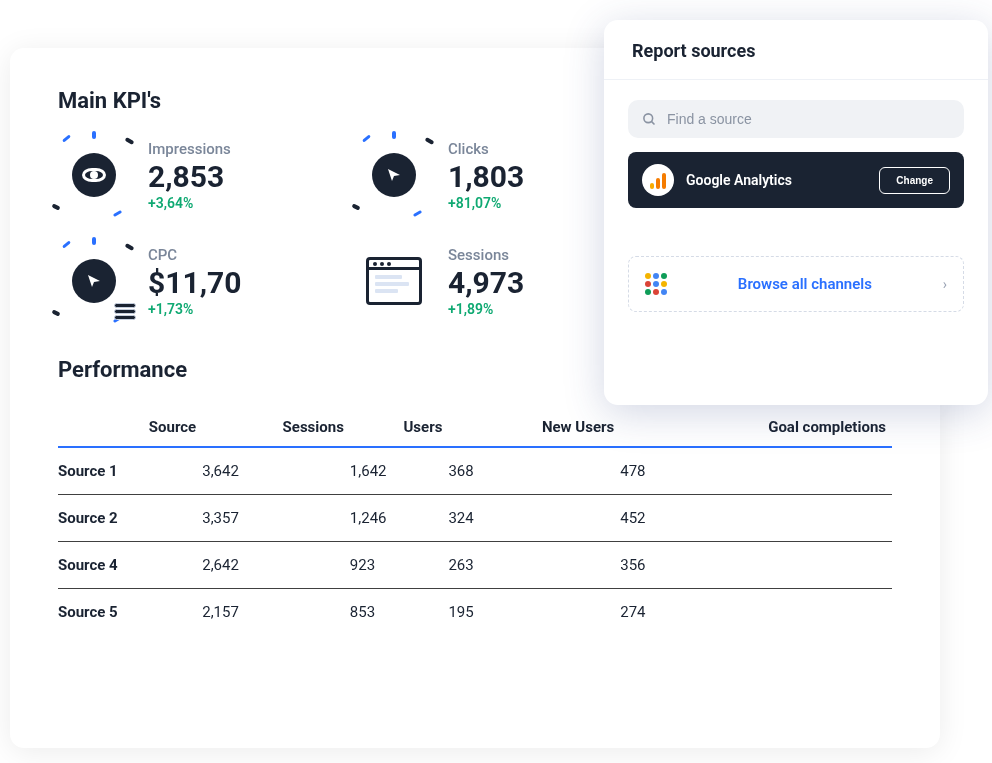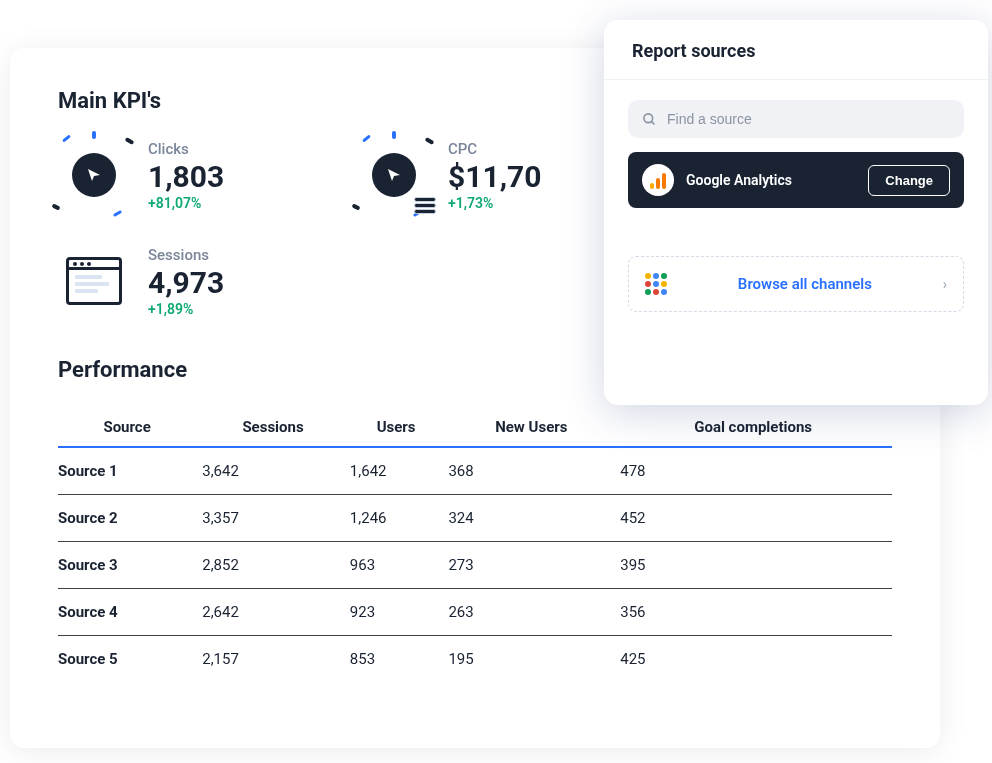--- a/index.html
+++ b/index.html
@@ -89,21 +89,21 @@
   .window-icon .body span { height:4px; background:#dbe4f3; border-radius:1px;}
   .window-icon .body span:nth-child(1){width:70%;}
   .window-icon .body span:nth-child(2){width:90%;}
   .window-icon .body span:nth-child(3){width:60%;}
 
   
   table.perf {
     width:100%; border-collapse:collapse; font-size:15px;
   }
   table.perf th {
-    text-align:center; font-weight:700; color:#1a2332; padding:10px 6px 10px 0;
+    text-align:right; font-weight:700; color:#1a2332; padding:10px 6px 10px 0;
     border-bottom:2px solid #2a70ff;
   }
   table.perf td {
     padding:14px 6px 14px 0; color:#1a2332; border-bottom:1px solid #404040;
   }
   table.perf td:first-child { font-weight:700; }
   table.perf tr:last-child td { border-bottom:none; }
 
   
   .panel {
@@ -134,21 +134,21 @@
     width:32px; height:32px; border-radius:50%; background:#fff;
     display:flex; align-items:flex-end; justify-content:center; gap:2px; padding-bottom:7px;
   }
   .source-logo span { width:4px; border-radius:2px; display:block;}
   .source-logo span:nth-child(1){height:6px; background:#f9ab00;}
   .source-logo span:nth-child(2){height:11px; background:#f57c00;}
   .source-logo span:nth-child(3){height:16px; background:#f57c00;}
   .source-name { color:#fff; font-weight:600; font-size:14px; flex:1; }
   .change-btn {
     border:1.5px solid #fff; background:transparent; color:#fff;
-    padding:7px 16px; border-radius:6px; font-size:13px; font-weight:600; cursor:pointer;margin-left:24px;
+    padding:7px 16px; border-radius:6px; font-size:10px; font-weight:600; cursor:pointer;margin-left:24px;
   }
   .browse-row {
     margin-top:48px;
     border:1px dashed #d5dbe6; border-radius:8px;
     padding:16px 16px; display:flex; align-items:center; gap:28px;
   }
   .dots-grid {
     width:22px; height:22px; display:grid; grid-template-columns:repeat(3,6px); grid-template-rows:repeat(3,6px); gap:2px;
   }
   .dots-grid span { width:6px; height:6px; border-radius:50%; }
@@ -157,20 +157,35 @@
 </style>
 </head>
 <body>
 
 <div class="main-card">
 
   <div class="section-title">Main KPI's</div>
 
   <div class="kpi-grid">
 
+    <div class="kpi">
+      <div class="kpi-icon-wrap sparks">
+        <span class="spark-extra1"></span>
+          <span class="spark-extra2"></span>
+          <span class="spark-extra3"></span>
+        <div class="spark-circle">
+            <div class="eye-shape"></div>
+          </div>
+      </div>
+      <div class="kpi-text">
+        <span class="kpi-label">Impressions</span>
+        <span class="kpi-value">2,853</span>
+        <span class="kpi-change pos">+3,64%</span>
+      </div>
+    </div>
 
     <div class="kpi">
       <div class="kpi-icon-wrap sparks">
         <span class="spark-extra1"></span>
           <span class="spark-extra2"></span>
           <span class="spark-extra3"></span>
         <div class="spark-circle cursor-shape">
           <svg width="16" height="16" viewBox="0 0 16 16">
               <path d="M2 2 L14 8 L8 9 L6 14 Z" fill="#fff"></path>
             </svg>
@@ -251,39 +266,32 @@
         <td>478</td>
       </tr>
       <tr>
         <td>Source 2</td>
         <td>3,357</td>
         <td>1,246</td>
         <td>324</td>
         <td>452</td>
       </tr>
       <tr>
-        <td>Source 3</td>
-        <td>2,852</td>
-        <td>963</td>
-        <td>273</td>
-        <td>395</td>
-      </tr>
-      <tr>
         <td>Source 4</td>
         <td>2,642</td>
         <td>923</td>
         <td>263</td>
         <td>356</td>
       </tr>
       <tr>
         <td>Source 5</td>
         <td>2,157</td>
         <td>853</td>
         <td>195</td>
-        <td>425</td>
+        <td>274</td>
       </tr>
     </tbody>
   </table>
 
 </div>
 
 <div class="panel">
   <div class="panel-header">Report sources</div>
   <div class="panel-body">
     <div class="search-box">

